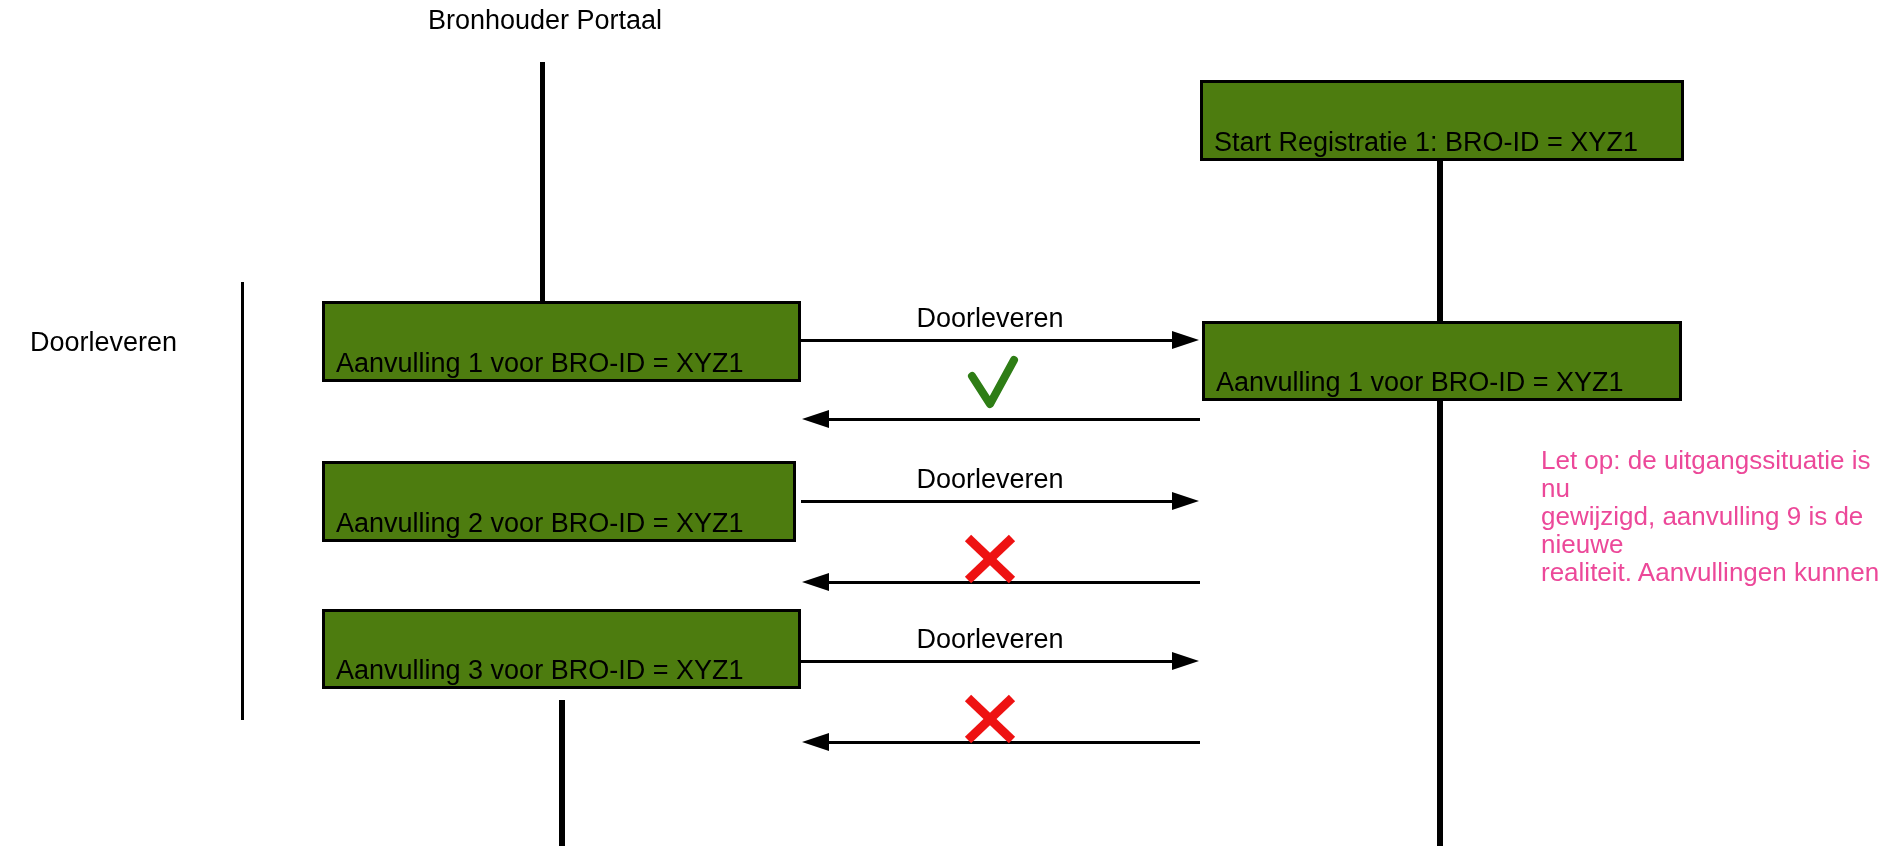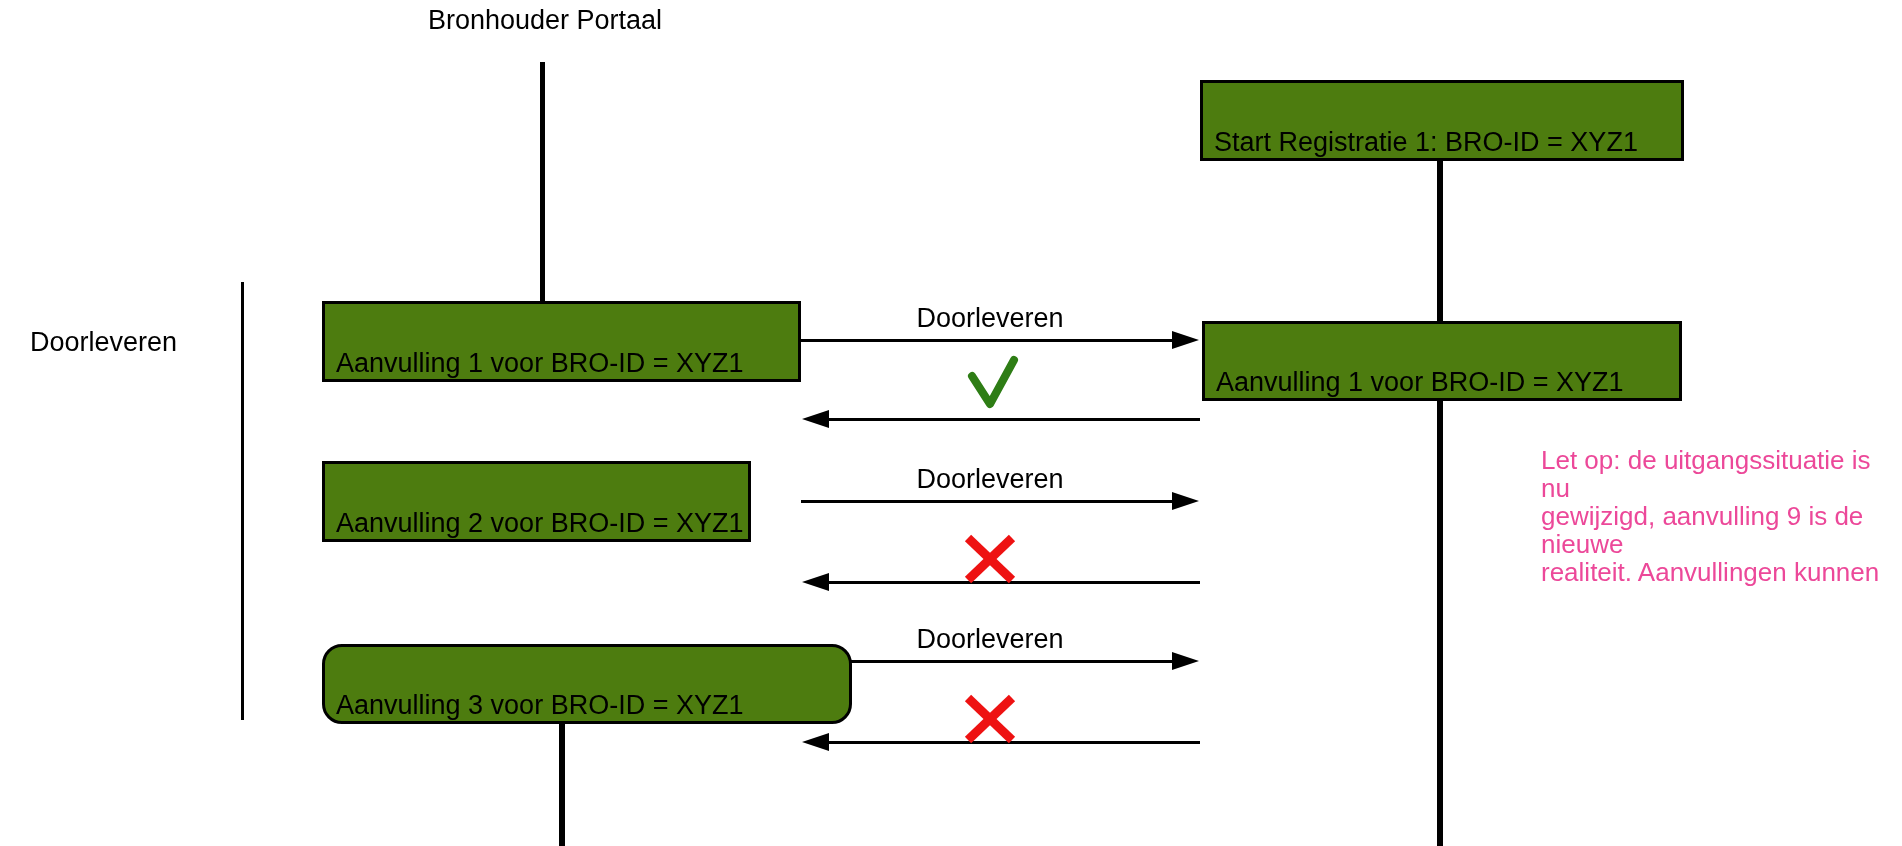--- a/index.html
+++ b/index.html
@@ -39,24 +39,24 @@
 
   <div class="box" style="left:1200px;top:80px;width:484px;height:81px;">
     <span>Start Registratie 1: BRO-ID = XYZ1</span>
   </div>
   <div class="box" style="left:322px;top:301px;width:479px;height:81px;">
     <span>Aanvulling 1 voor BRO-ID = XYZ1</span>
   </div>
   <div class="box" style="left:1202px;top:321px;width:480px;height:80px;">
     <span>Aanvulling 1 voor BRO-ID = XYZ1</span>
   </div>
-  <div class="box" style="left:322px;top:461px;width:429px;height:81px;">
+  <div class="box" style="left:322px;top:461px;width:474px;height:81px;">
     <span>Aanvulling 2 voor BRO-ID = XYZ1</span>
   </div>
-  <div class="box" style="left:322px;top:644px;width:530px;height:80px;border-radius:20px;">
+  <div class="box" style="left:322px;top:609px;width:479px;height:80px;">
     <span>Aanvulling 3 voor BRO-ID = XYZ1</span>
   </div>
 
   <div class="msg-label" style="left:865px;top:303px;">Doorleveren</div>
   <div class="hline" style="left:801px;top:339px;width:373px;"></div>
   <div class="head-right" style="left:1172px;top:331px;"></div>
 
   <svg class="mark" style="left:960px;top:350px;" width="62" height="64" viewBox="0 0 62 64">
     <path d="M12 26 L30 54 L54 10" fill="none" stroke-width="8" stroke-linecap="round" stroke-linejoin="round" stroke="#2e7d15"></path>
   </svg>

